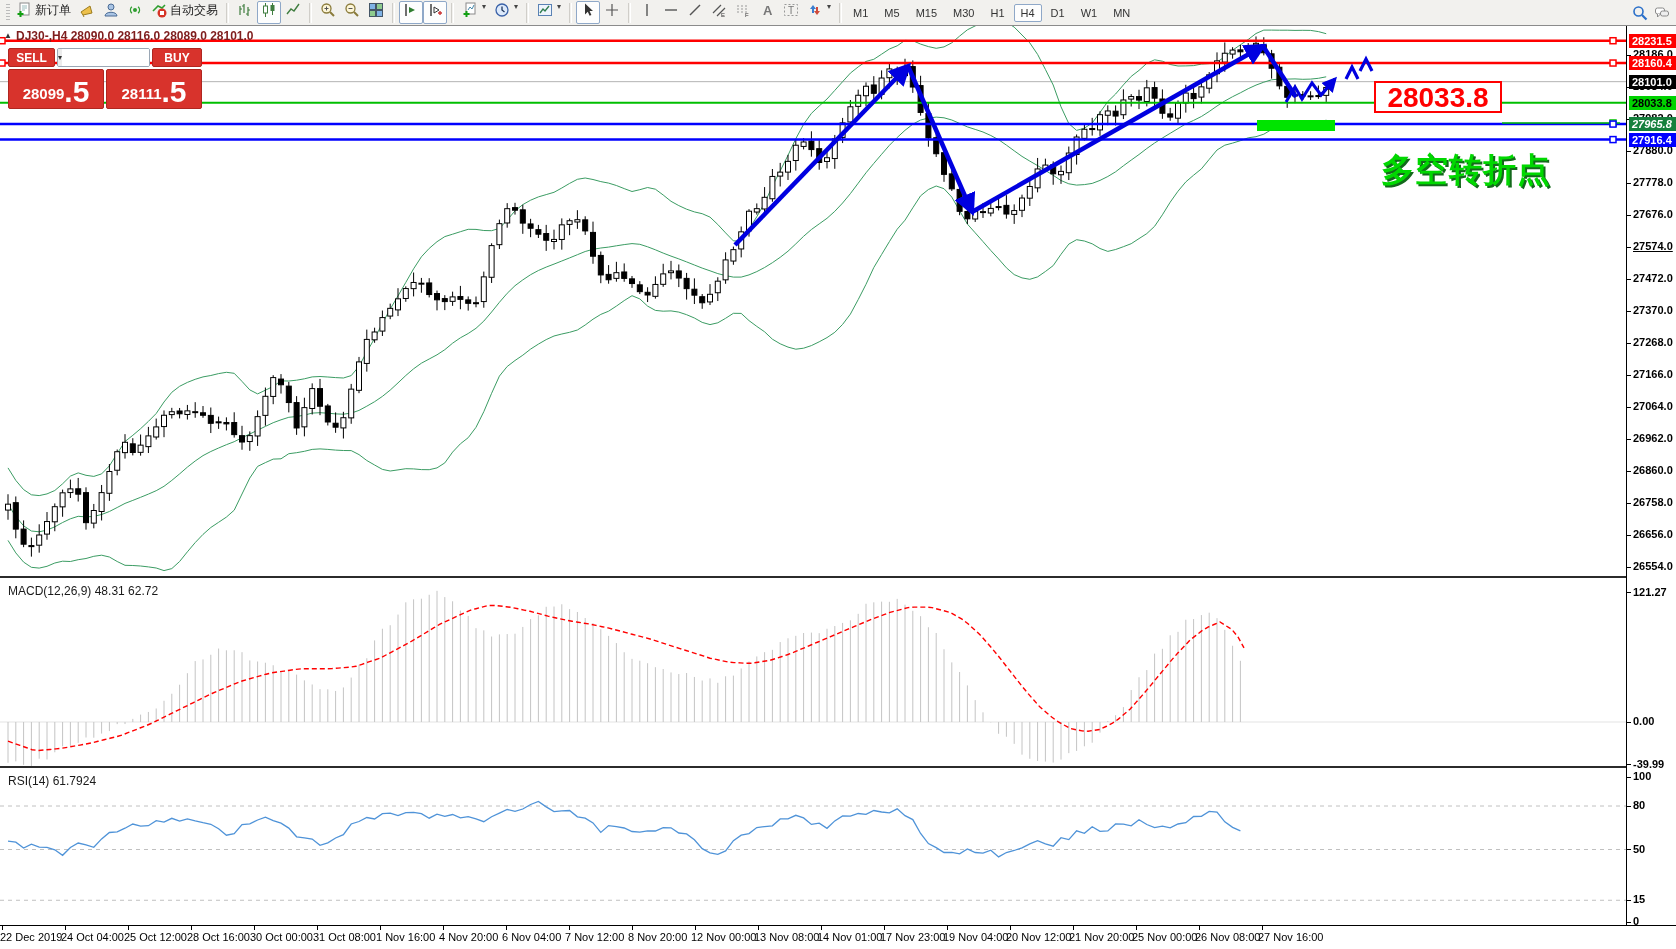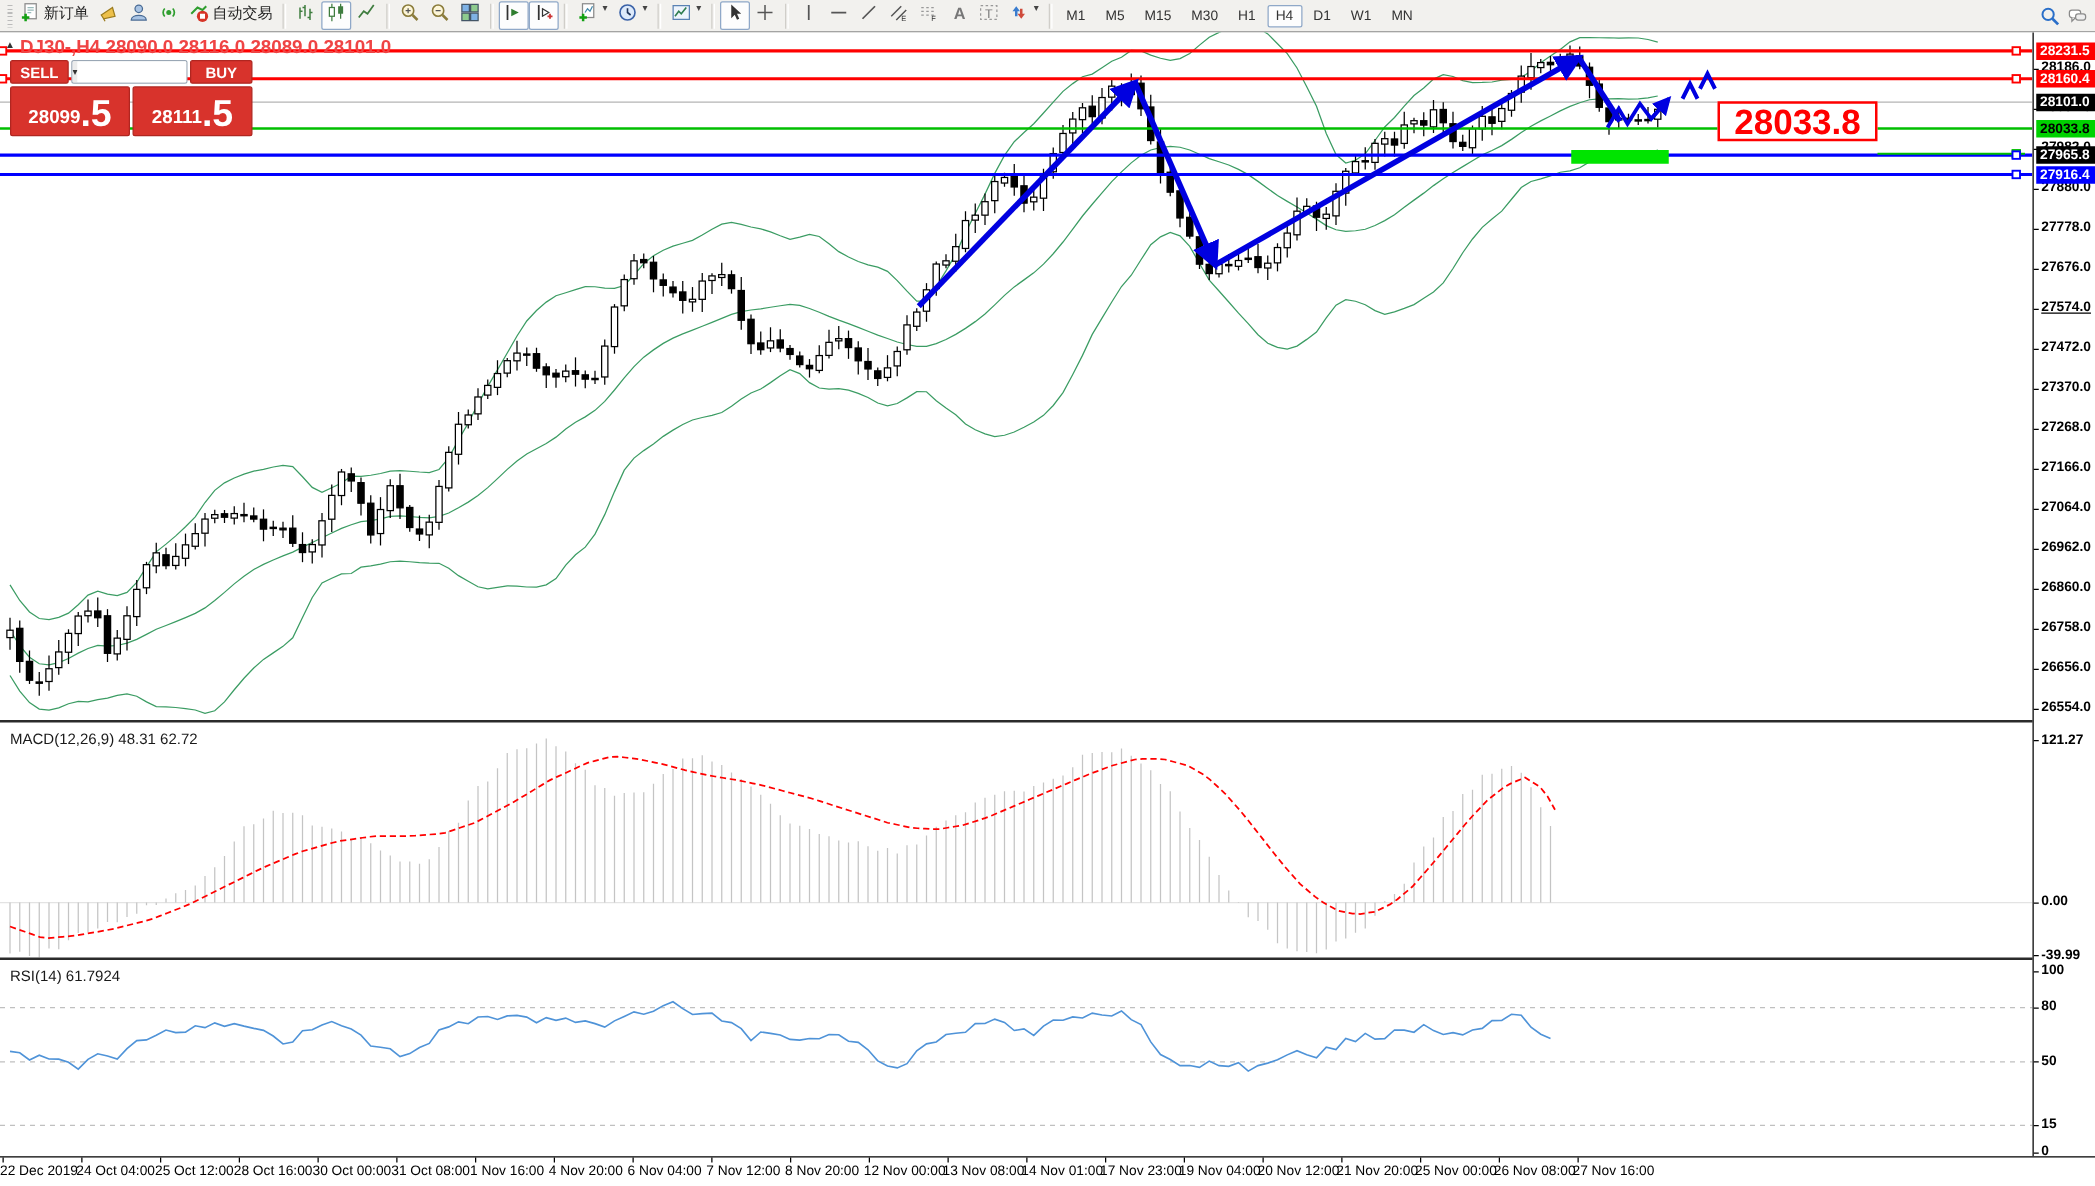--- a/index.html
+++ b/index.html
@@ -20,21 +20,21 @@
   .workspace svg{position:absolute;left:0;}
   .divider{position:absolute;left:0;width:1676px;background:#2b2b2b;}
   .axis-col{position:absolute;left:1626px;top:0;width:50px;height:899px;border-left:1px solid #000;background:#fff;}
   .axis-lab{position:absolute;left:6px;font-size:11px;font-weight:bold;color:#000;white-space:nowrap;}
   .axis-tick{position:absolute;left:0;width:4px;height:1px;background:#000;}
   .axis-box{position:absolute;left:2px;width:47px;height:14px;font-size:11px;font-weight:bold;
     color:#fff;text-align:left;padding-left:3px;line-height:14px;box-sizing:border-box;}
   .time-axis{position:absolute;left:0;top:899px;width:1676px;height:24px;background:#fff;border-top:1px solid #000;}
   .time-lab{position:absolute;top:5px;font-size:11px;color:#000;white-space:nowrap;}
   .time-tick{position:absolute;top:0;width:1px;height:4px;background:#000;}
-  .symbol-line{position:absolute;left:16px;top:3px;font-size:15px;font-weight:bold;color:#ef4444;white-space:nowrap;}
+  .symbol-line{position:absolute;left:16px;top:3px;font-size:12px;font-weight:bold;color:#7f1d1d;white-space:nowrap;}
   .collapse-tri{position:absolute;left:4px;top:5px;font-size:8px;color:#333;}
   .trade-panel{position:absolute;left:8px;top:22px;width:194px;}
   .tp-row1{display:flex;height:19px;gap:2px;}
   .tp-btn{background:#d8332c;color:#fff;font-size:12px;font-weight:bold;display:flex;align-items:center;
     justify-content:center;border-radius:2px;border:1px solid #b02620;}
   .tp-sell{width:45px;} .tp-buy{width:48px;}
   .tp-spin{flex:1;display:flex;border:1px solid #9aa7b5;background:#fff;border-radius:2px;overflow:hidden;}
   .tp-step{width:15px;background:#ececec;border:0;font-size:8px;color:#333;display:flex;align-items:center;justify-content:center;}
   .tp-vol{flex:1;font-size:12px;text-align:right;padding:0 4px;border:0;outline:none;font-family:inherit;}
   .tp-row2{display:flex;gap:2px;margin-top:2px;height:40px;}
@@ -813,20 +813,21 @@
           <span class="tp-frac">.5</span>
       </div>
       <div class="tp-price">
         <span class="tp-int">28111</span>
           <span class="tp-frac">.5</span>
       </div>
     </div>
   </div>
 
   <div class="big-label">28033.8</div>
+  <div class="annotation">多空转折点</div>
 
   <div class="pane-label" style="top:558px">MACD(12,26,9) 48.31 62.72</div>
   <div class="pane-label" style="top:748px">RSI(14) 61.7924</div>
 
   <div class="axis-col" id="axis-col">
       <div class="axis-tick" style="top: 28.5px;"></div>
       <div class="axis-lab" style="top: 22px;">28186.0</div>
       <div class="axis-tick" style="top: 60.5px;"></div>
       <div class="axis-lab" style="top: 54px;">28084.0</div>
       <div class="axis-tick" style="top: 92.5px;"></div>
@@ -872,21 +873,21 @@
       <div class="axis-tick" style="top: 823px;"></div>
       <div class="axis-lab" style="top: 816.5px;">50</div>
       <div class="axis-tick" style="top: 873.75px;"></div>
       <div class="axis-lab" style="top: 867.25px;">15</div>
       <div class="axis-tick" style="top: 895.5px;"></div>
       <div class="axis-lab" style="top: 889px;">0</div>
       <div class="axis-box" style="top: 7.72549px; background: rgb(255, 0, 0); color: rgb(255, 255, 255);">28231.5</div>
       <div class="axis-box" style="top: 30.0314px; background: rgb(255, 0, 0); color: rgb(255, 255, 255);">28160.4</div>
       <div class="axis-box" style="top: 48.6667px; background: rgb(0, 0, 0); color: rgb(255, 255, 255);">28101.0</div>
       <div class="axis-box" style="top: 69.749px; background: rgb(0, 210, 0); color: rgb(0, 0, 0);">28033.8</div>
-      <div class="axis-box" style="top: 91.0824px; background: #000000; color: rgb(255, 255, 255);">27965.8</div>
+      <div class="axis-box" style="top: 91.0824px; background: #15803d; color: rgb(255, 255, 255); font-style: italic;">27965.8</div>
       <div class="axis-box" style="top: 106.58px; background: rgb(0, 0, 255); color: rgb(255, 255, 255);">27916.4</div>
     </div>
   <div class="time-axis" id="time-axis">
       <div class="time-tick" style="left: 2px;"></div>
       <div class="time-lab" style="left: 0px;">22 Dec 2019</div>
       <div class="time-tick" style="left: 65px;"></div>
       <div class="time-lab" style="left: 61px;">24 Oct 04:00</div>
       <div class="time-tick" style="left: 128px;"></div>
       <div class="time-lab" style="left: 124px;">25 Oct 12:00</div>
       <div class="time-tick" style="left: 191px;"></div>

